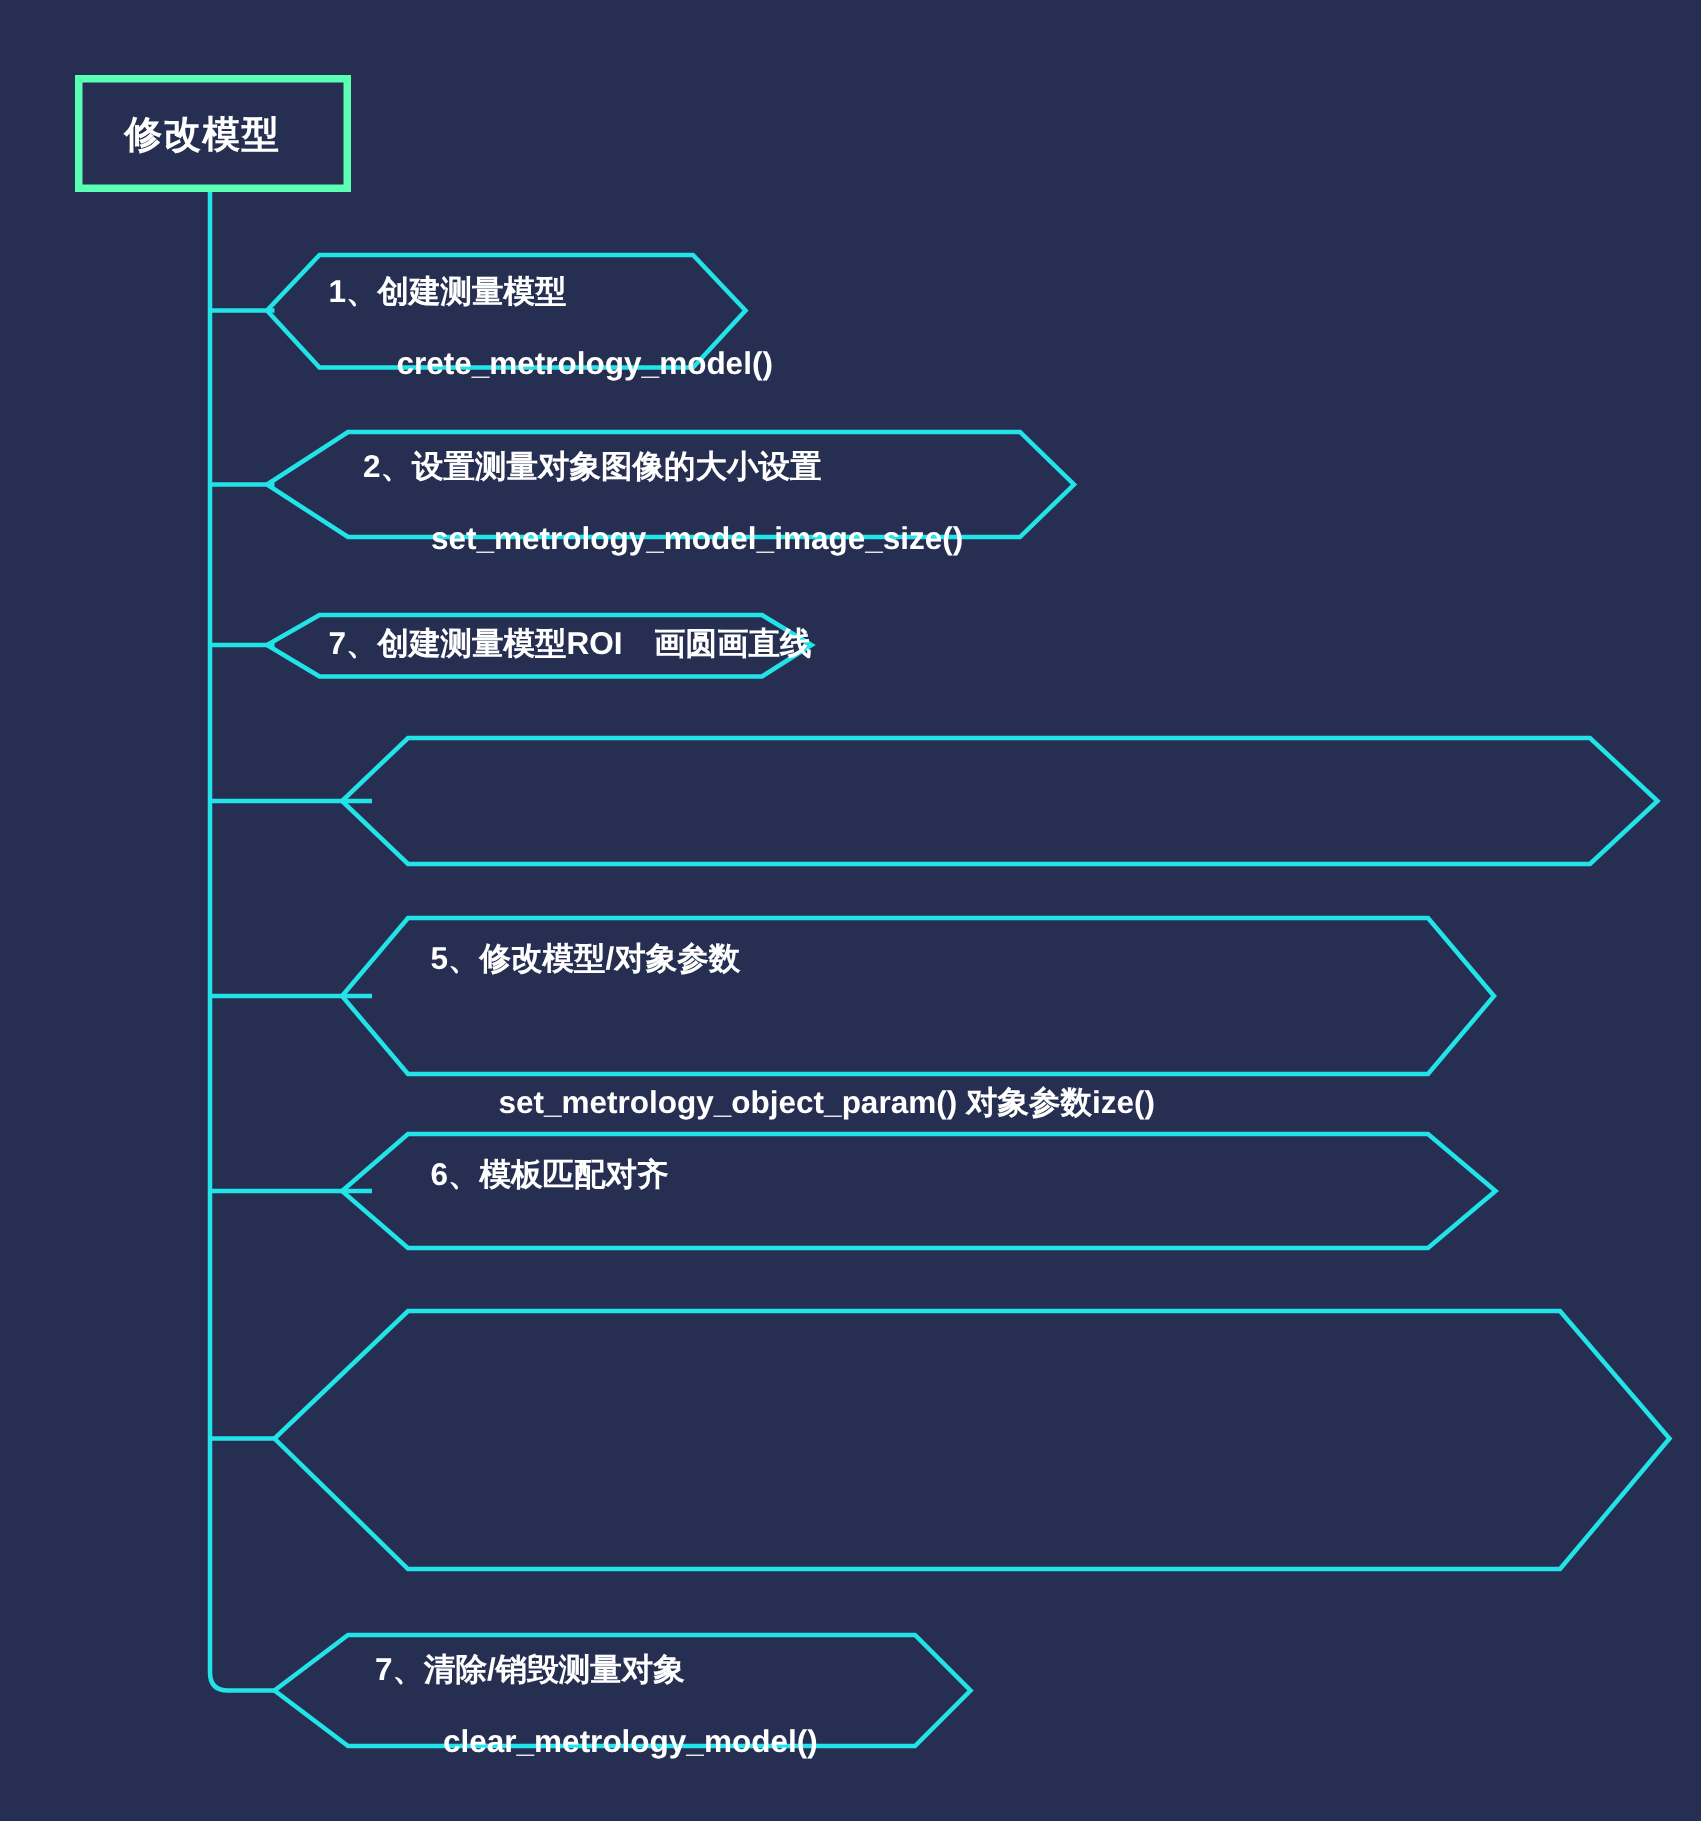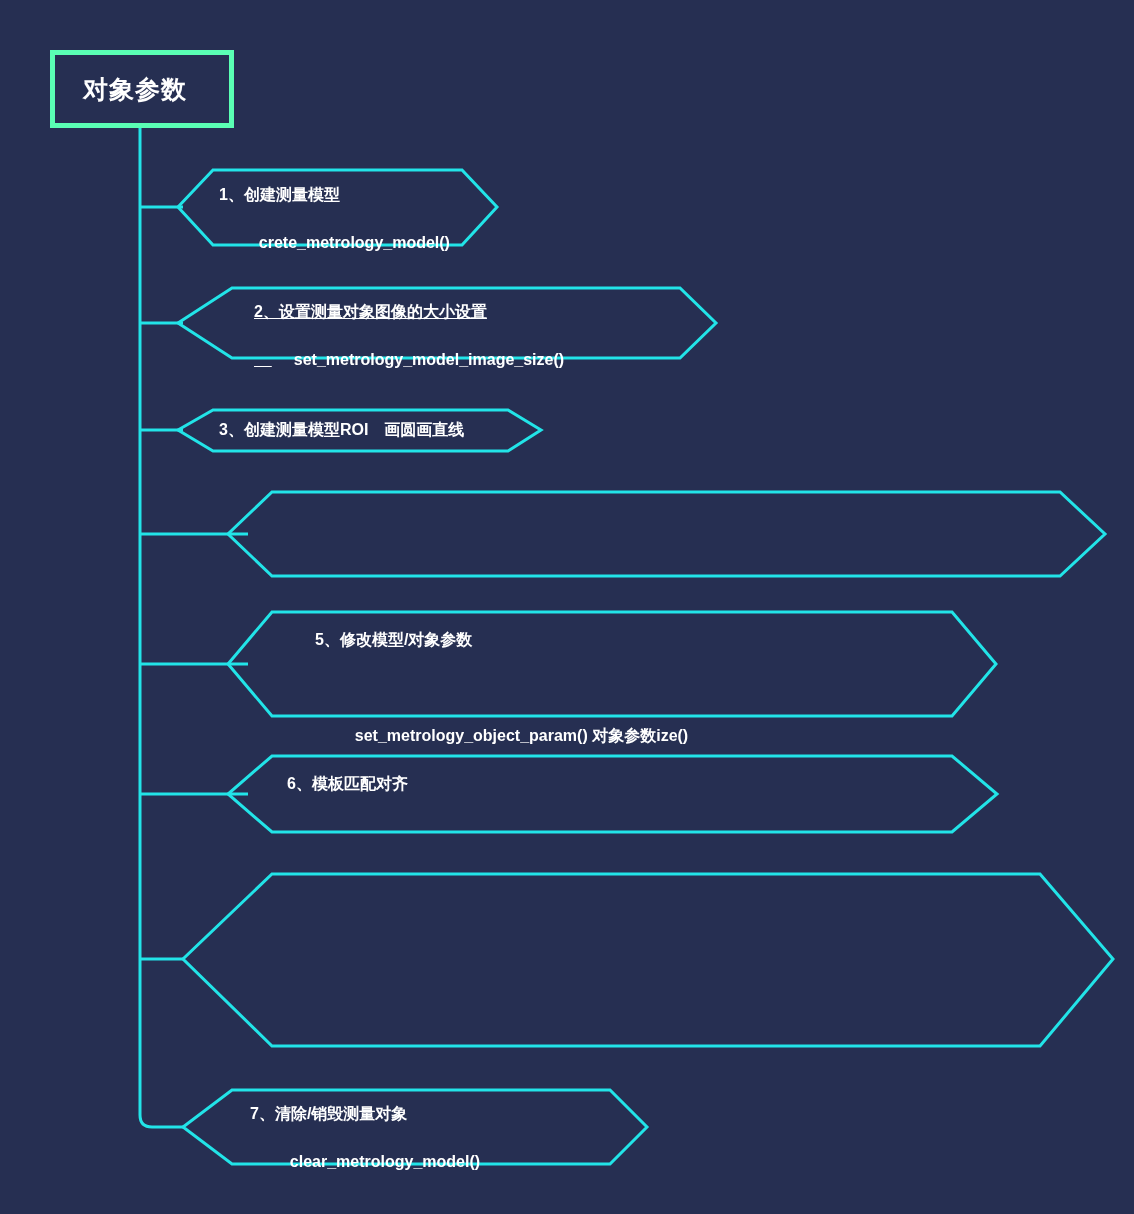--- a/index.html
+++ b/index.html
@@ -37,21 +37,21 @@
   .root-title {
     color: #ffffff;
     font-size: 25px;
     font-weight: bold;
     letter-spacing: 1px;
     padding-left: 28px;
   }
   .node-text {
     position: absolute;
     color: #ffffff;
-    font-size: 16px;
+    font-size: 21px;
     font-weight: bold;
     line-height: 24px;
     white-space: pre;
   }
   .node-text .ind {
     padding-left: 22px;
     display: inline-block;
     text-align: center;
   }
   .wrapline {
@@ -87,33 +87,33 @@
     <path d="M272,612 L952,612 L996,664 L952,716 L272,716 L228,664 Z" fill="none" stroke="#22e4e8" stroke-width="3"></path>
 
     <path d="M272,756 L952,756 L997,794 L952,832 L272,832 L228,794 Z" fill="none" stroke="#22e4e8" stroke-width="3"></path>
 
     <path d="M272,874 L1040,874 L1113,959 L1040,1046 L272,1046 L183,959 Z" fill="none" stroke="#22e4e8" stroke-width="3"></path>
 
     <path d="M232,1090 L610,1090 L647,1127 L610,1164 L232,1164 L183,1127 Z" fill="none" stroke="#22e4e8" stroke-width="3"></path>
   </svg>
 
   <div class="root-box">
-    <span class="root-title">对象参数</span>
+    <span class="root-title">修改模型</span>
   </div>
 
   <div class="node-text" style="left:219px; top:183px;"><span>1、创建测量模型</span><br>
     <span class="ind">crete_metrology_model()</span></div>
 
-  <div class="node-text" style="left:254px; top:300px;text-decoration:underline;"><span>2、设置测量对象图像的大小设置</span><br>
+  <div class="node-text" style="left:242px; top:300px;"><span>2、设置测量对象图像的大小设置</span><br>
     <span class="ind">set_metrology_model_image_size()</span></div>
 
-  <div class="node-text" style="left:219px; top:418px;"><span>3、创建测量模型ROI　画圆画直线</span></div>
+  <div class="node-text" style="left:219px; top:418px;"><span>7、创建测量模型ROI　画圆画直线</span></div>
 
 
-  <div class="node-text" style="left:287px; top:628px;margin-left:28px;"><span>5、修改模型/对象参数</span><br>
+  <div class="node-text" style="left:287px; top:628px;"><span>5、修改模型/对象参数</span><br>
     <br>
     <span class="ind">set_metrology_object_param() 对象参数ize()</span></div>
 
   <div class="node-text" style="left:287px; top:772px;"><span>6、模板匹配对齐</span><br>
     </div>
 
 
   <div class="node-text" style="left:250px; top:1102px;"><span>7、清除/销毁测量对象</span><br>
     <span class="ind">clear_metrology_model()</span></div>
 

